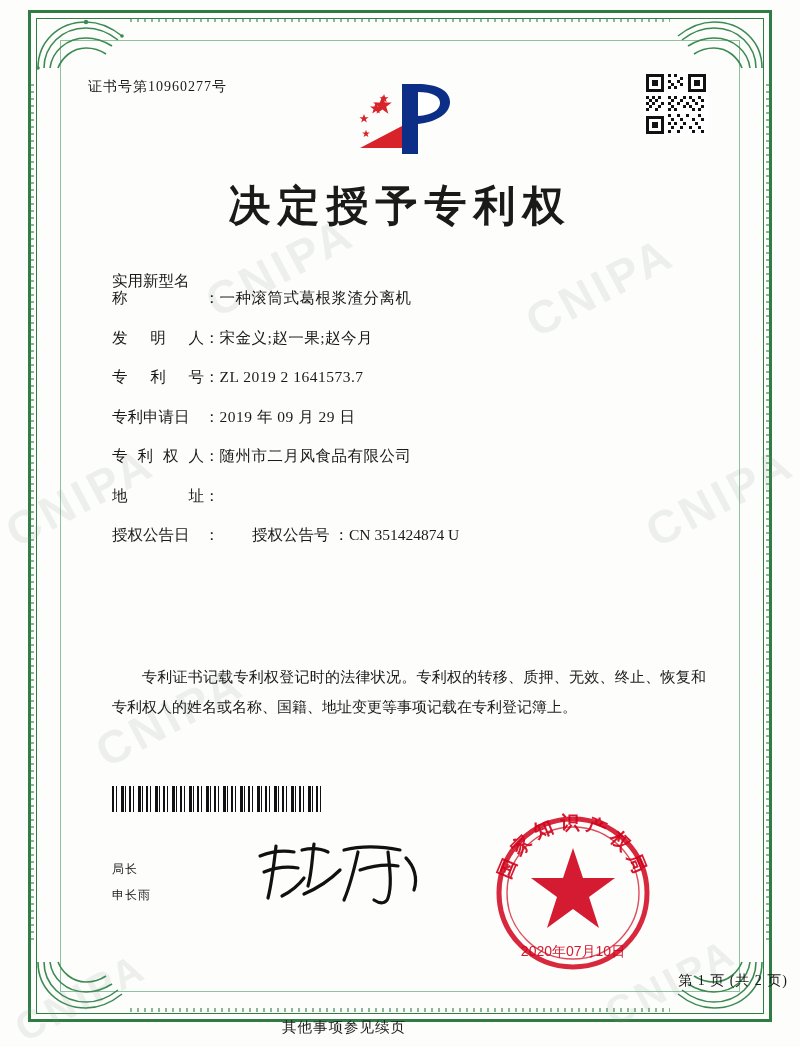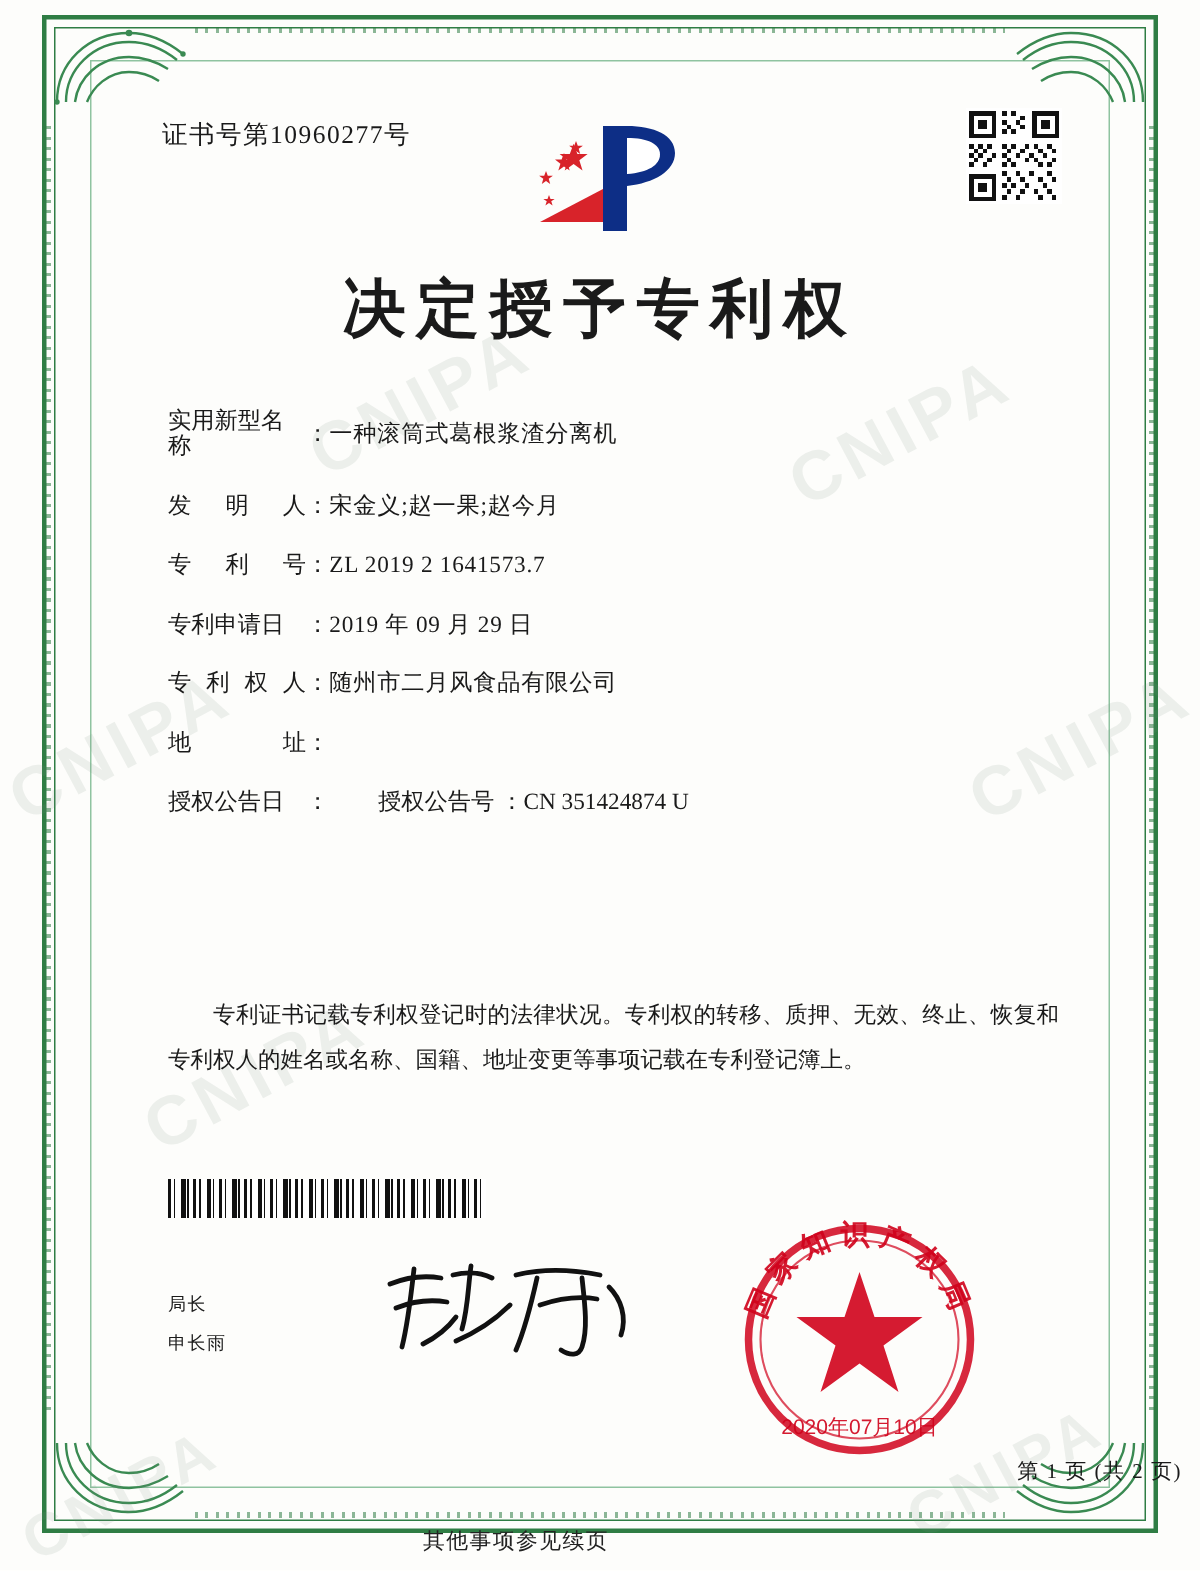--- a/index.html
+++ b/index.html
@@ -91,22 +91,22 @@
   .wm2 { left: 520px; top: 260px; font-size: 46px; transform: rotate(-28deg); }
   .wm3 { left: 0px;   top: 470px; font-size: 46px; transform: rotate(-28deg); }
   .wm4 { left: 640px; top: 470px; font-size: 46px; transform: rotate(-28deg); }
   .wm5 { left: 90px;  top: 690px; font-size: 46px; transform: rotate(-28deg); }
   .wm6 { left: 10px;  top: 975px; font-size: 40px; transform: rotate(-28deg); }
   .wm7 { left: 600px; top: 960px; font-size: 40px; transform: rotate(-28deg); }
 
   
   .cert-no {
     position: absolute;
-    left: 108px; top: 78px;
-    font-size: 17px;
+    left: 88px; top: 78px;
+    font-size: 14px;
     letter-spacing: 1px;
   }
 
   .logo {
     position: absolute;
     left: 340px; top: 78px;
     width: 130px; height: 82px;
   }
   .logo svg { width: 100%; height: 100%; display: block; }
 
@@ -130,21 +130,21 @@
 
   
   .fields {
     position: absolute;
     left: 112px; top: 272px;
     width: 600px;
     font-size: 15.5px;
   }
   .field-row {
     display: flex;
-    align-items: center;
+    align-items: flex-end;
     margin-bottom: 22.5px;
     line-height: 1.1;
   }
   .field-label {
     width: 92px;
     flex: 0 0 92px;
     letter-spacing: 0px;
   }
   .field-label.spaced {
     display: flex;

